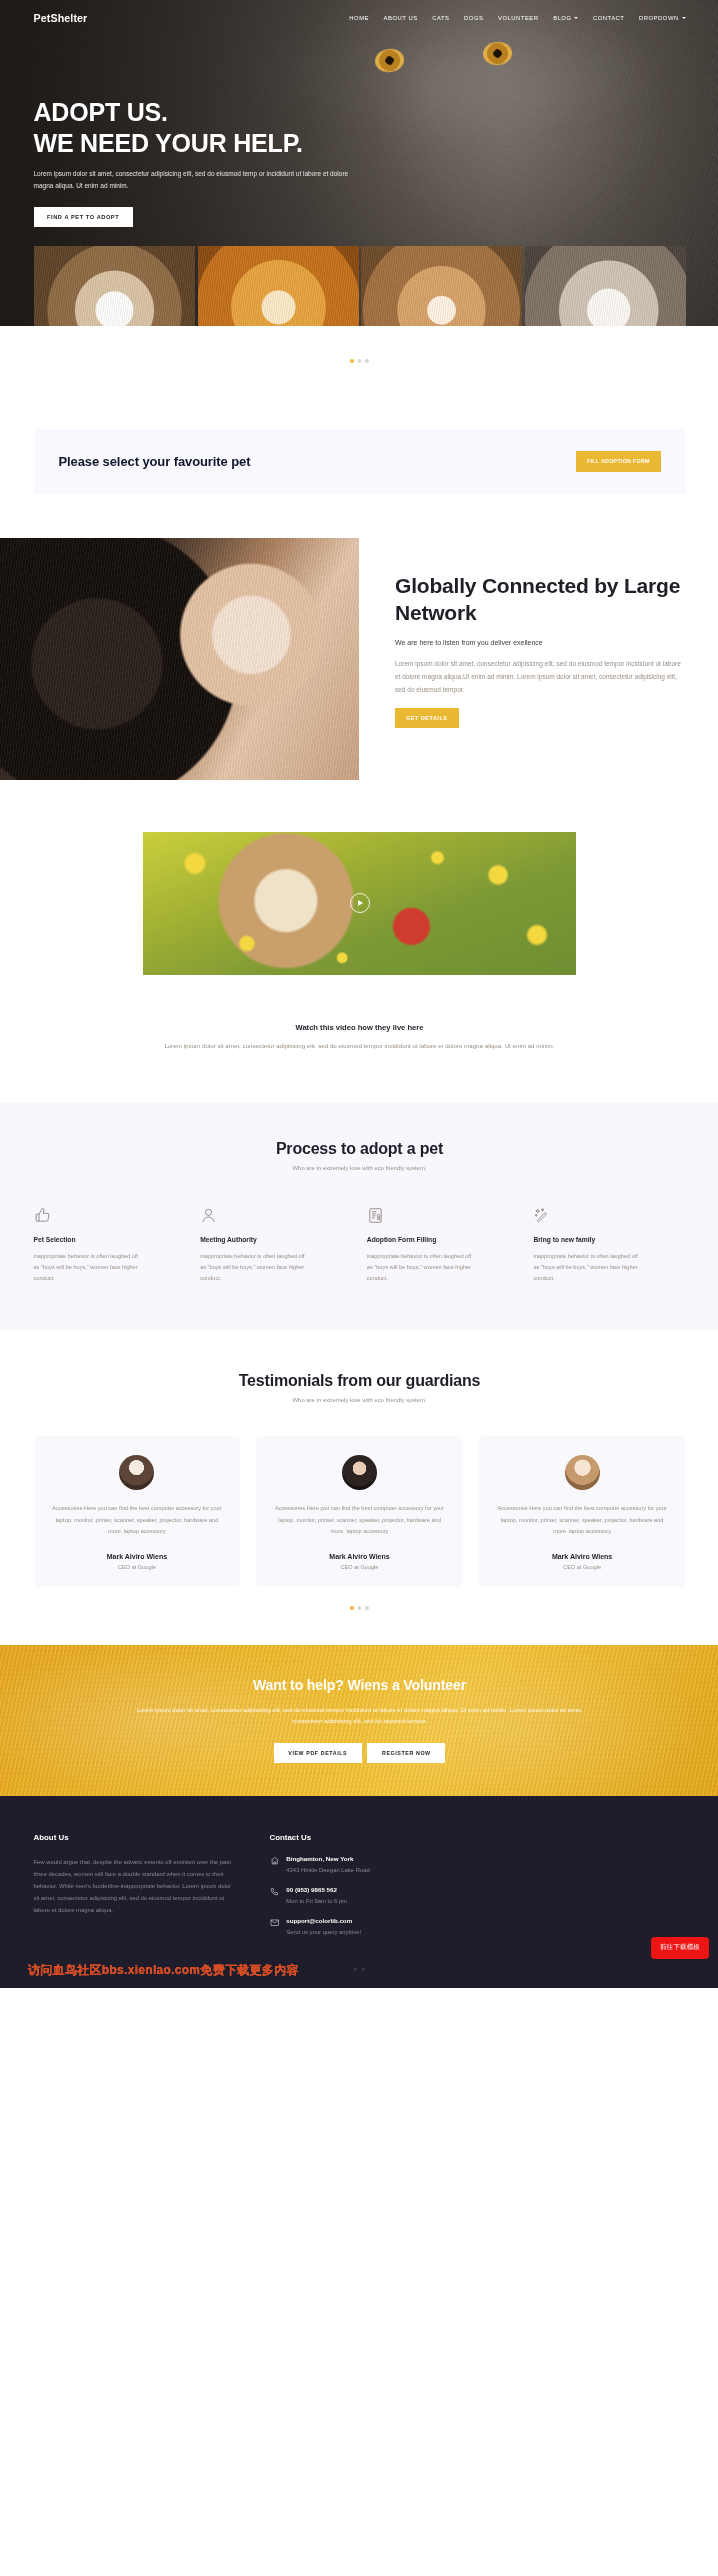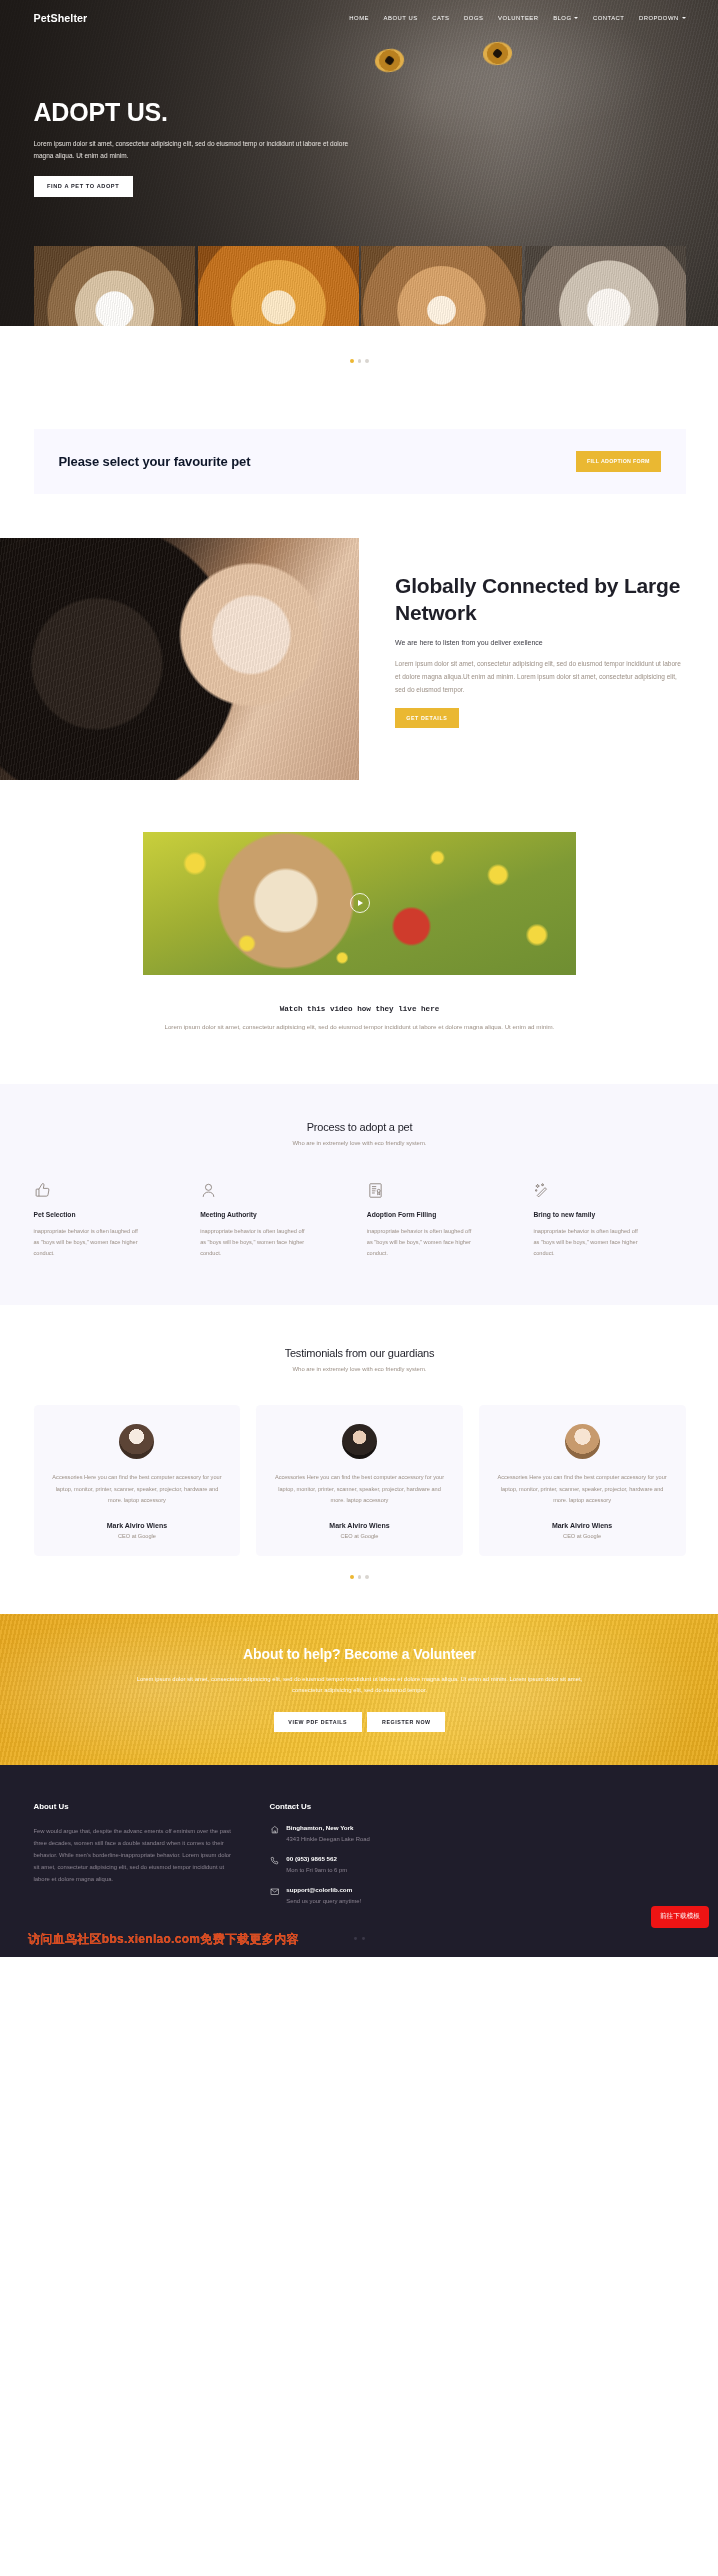--- a/index.html
+++ b/index.html
@@ -142,26 +142,26 @@
       radial-gradient(circle at 91% 72%, #f3d83f 0 2%, rgba(0,0,0,0) 2.8%),
       radial-gradient(circle at 46% 88%, #f3d83f 0 1.6%, rgba(0,0,0,0) 2.4%);
   }
   .play-btn {
     position:absolute; left:50%; top:50%; transform:translate(-50%,-50%);
     width:20px;height:20px;border-radius:50%; border:1.1px solid rgba(255,255,255,.85);
     display:flex; align-items:center; justify-content:center; cursor:pointer; z-index:3;
   }
   .play-tri { width:0;height:0; border-left:5px solid #fff;
               border-top:3.4px solid transparent; border-bottom:3.4px solid transparent; margin-left:1.7px;}
-  .video-title { font-size:7.6px; font-weight:bold; color:#1f1f28; margin-top:30px;font-family:Liberation Mono, monospace; }
+  .video-title { font-size:7.6px; font-weight:bold; color:#1f1f28; margin-top:48px; }
   .video-desc { font-size:6.2px; line-height:2.0; color:#9b8f85; margin-top:7.9px; width:393px; margin-left:auto; margin-right:auto; }
 
   
   .process { background:#f8f7fd; margin-top:51px; padding:37px 0 46px; }
-  .sec-title { text-align:center; font-size:11px; font-weight:normal; color:#1f1f28; letter-spacing:-0.2px; }
+  .sec-title { text-align:center; font-size:16px; font-weight:bold; color:#1f1f28; letter-spacing:-0.2px; }
   .sec-sub { text-align:center; font-size:5.9px; color:#9b8f85; margin-top:6.7px; }
   .feature-grid { display:grid; grid-template-columns:repeat(4,1fr); gap:14.6px; margin-top:36px; }
   .feature h4 { font-size:6.7px; font-weight:bold; color:#1f1f28; margin-top:12.4px; }
   .feature p { font-size:5.6px; line-height:2.0; color:#9b8f85; margin-top:7.3px; max-width:107px; }
   .ficon svg { display:block; }
 
   
   .testi { padding:42px 0 0; }
   .testi-grid { display:grid; grid-template-columns:repeat(3,1fr); gap:15.7px; margin-top:33px; }
   .tcard { background:#f9f8fd; border-radius:4.5px; padding:19px 14.6px 17px; text-align:center; }
@@ -256,20 +256,21 @@
         <a class="nav-link">
             <span>DROPDOWN</span>
             <i class="caret"></i>
           </a>
       </div>
     </nav>
 
     <div class="hero-content">
       <h1 class="hero-title">
         <span>ADOPT US.</span><br>
+        <span>WE NEED YOUR HELP.</span>
       </h1>
       <p class="hero-sub">Lorem ipsum dolor sit amet, consectetur adipisicing elit, sed do eiusmod temp or incididunt ut labore et dolore magna aliqua. Ut enim ad minim.</p>
       <a class="btn btn-white">FIND A PET TO ADOPT</a>
     </div>
 
     <div class="thumbs">
       <div class="thumb t1"></div>
       <div class="thumb t2"></div>
       <div class="thumb t3"></div>
       <div class="thumb t4"></div>
@@ -397,21 +398,21 @@
 
       <div class="dots testi-dots">
         <span class="dot active"></span>
         <span class="dot"></span>
         <span class="dot"></span>
       </div>
     </div>
   </section>
 
   <section class="cta">
-    <h2>About to help? Become a Volunteer</h2>
+    <h2>Want to help? Wiens a Volunteer</h2>
     <p>Lorem ipsum dolor sit amet, consectetur adipisicing elit, sed do eiusmod tempor incididunt ut labore et dolore magna aliqua. Ut enim ad minim. Lorem ipsum dolor sit amet, consectetur adipisicing elit, sed do eiusmod tempor.</p>
     <div class="cta-btns">
       <a class="btn btn-cta">VIEW PDF DETAILS</a>
       <a class="btn btn-cta">REGISTER NOW</a>
     </div>
   </section>
 
   <footer class="footer">
     <div class="container foot-grid">
 

